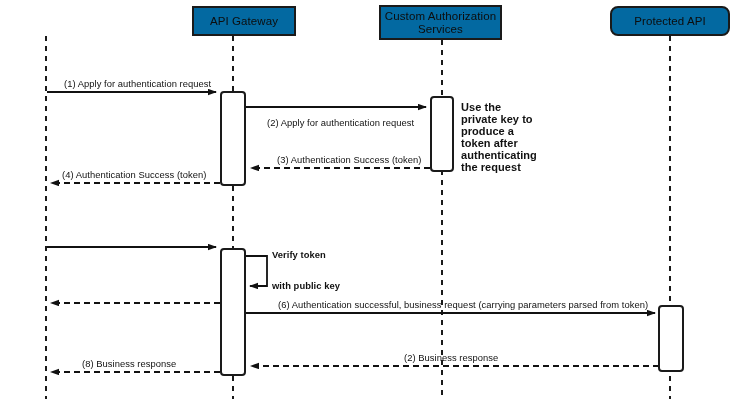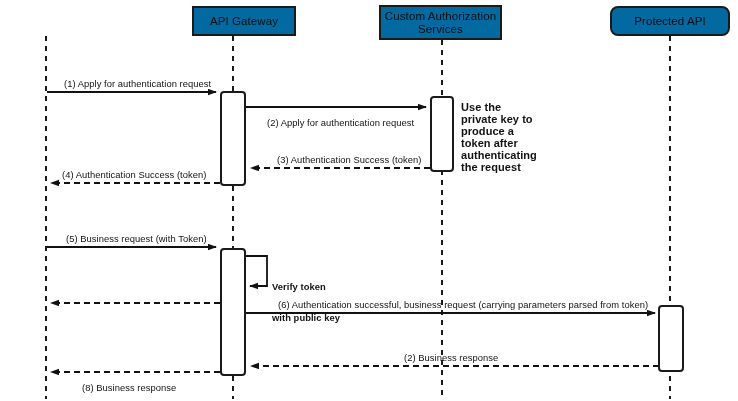--- a/index.html
+++ b/index.html
@@ -65,21 +65,20 @@
     letter-spacing: 0.05px;
   }
   .self-note {
     position: absolute;
     font-size: 9.4px;
     font-weight: bold;
     color: #111111;
     line-height: 12.6px;
     white-space: nowrap;
     letter-spacing: 0.05px;
-    margin-top: 32px;
   }
 </style>
 </head>
 <body>
 
 <div id="canvas">
 
   <svg class="diagram" viewBox="0 0 738 401" xmlns="http://www.w3.org/2000/svg">
     <defs>
       <marker id="arrowFilled" markerWidth="9" markerHeight="9" refX="8" refY="3.2" orient="auto" markerUnits="userSpaceOnUse">
@@ -143,27 +142,26 @@
   <div class="activation" style="left:658px; top:305px; width:26px; height:67px;"></div>
 
   <div class="msg-label" style="left:64px; top:78px;">(1) Apply for authentication request</div>
 
   <div class="msg-label" style="left:267px; top:93px;margin-top:24px;">(2) Apply for authentication request</div>
 
   <div class="msg-label" style="left:277px; top:154px;text-align:center;">(3) Authentication Success (token)</div>
 
   <div class="msg-label" style="left:62px; top:169px;text-align:right;">(4) Authentication Success (token)</div>
 
-  <div class="msg-label" style="left:66px; top:233px;">(5) Business request (with Token)</div>
 
   <div class="self-note" style="left:272px; top:249px;">Verify token</div>
   <div class="self-note" style="left:272px; top:280px;">with public key</div>
 
 
   <div class="msg-label" style="left:272px; top:299px;margin-left:6px;">(6) Authentication successful, business request (carrying parameters parsed from token)</div>
 
   <div class="msg-label" style="left:404px; top:352px;">(2) Business response</div>
 
-  <div class="msg-label" style="left:82px; top:358px;margin-top:24px;">(8) Business response</div>
+  <div class="msg-label" style="left:82px; top:358px;">(8) Business response</div>
 
   <div class="note-text" style="left:461px; top:101px;">Use the private key to produce a token after authenticating the request</div>
 
 </div>
 
 </body></html>

